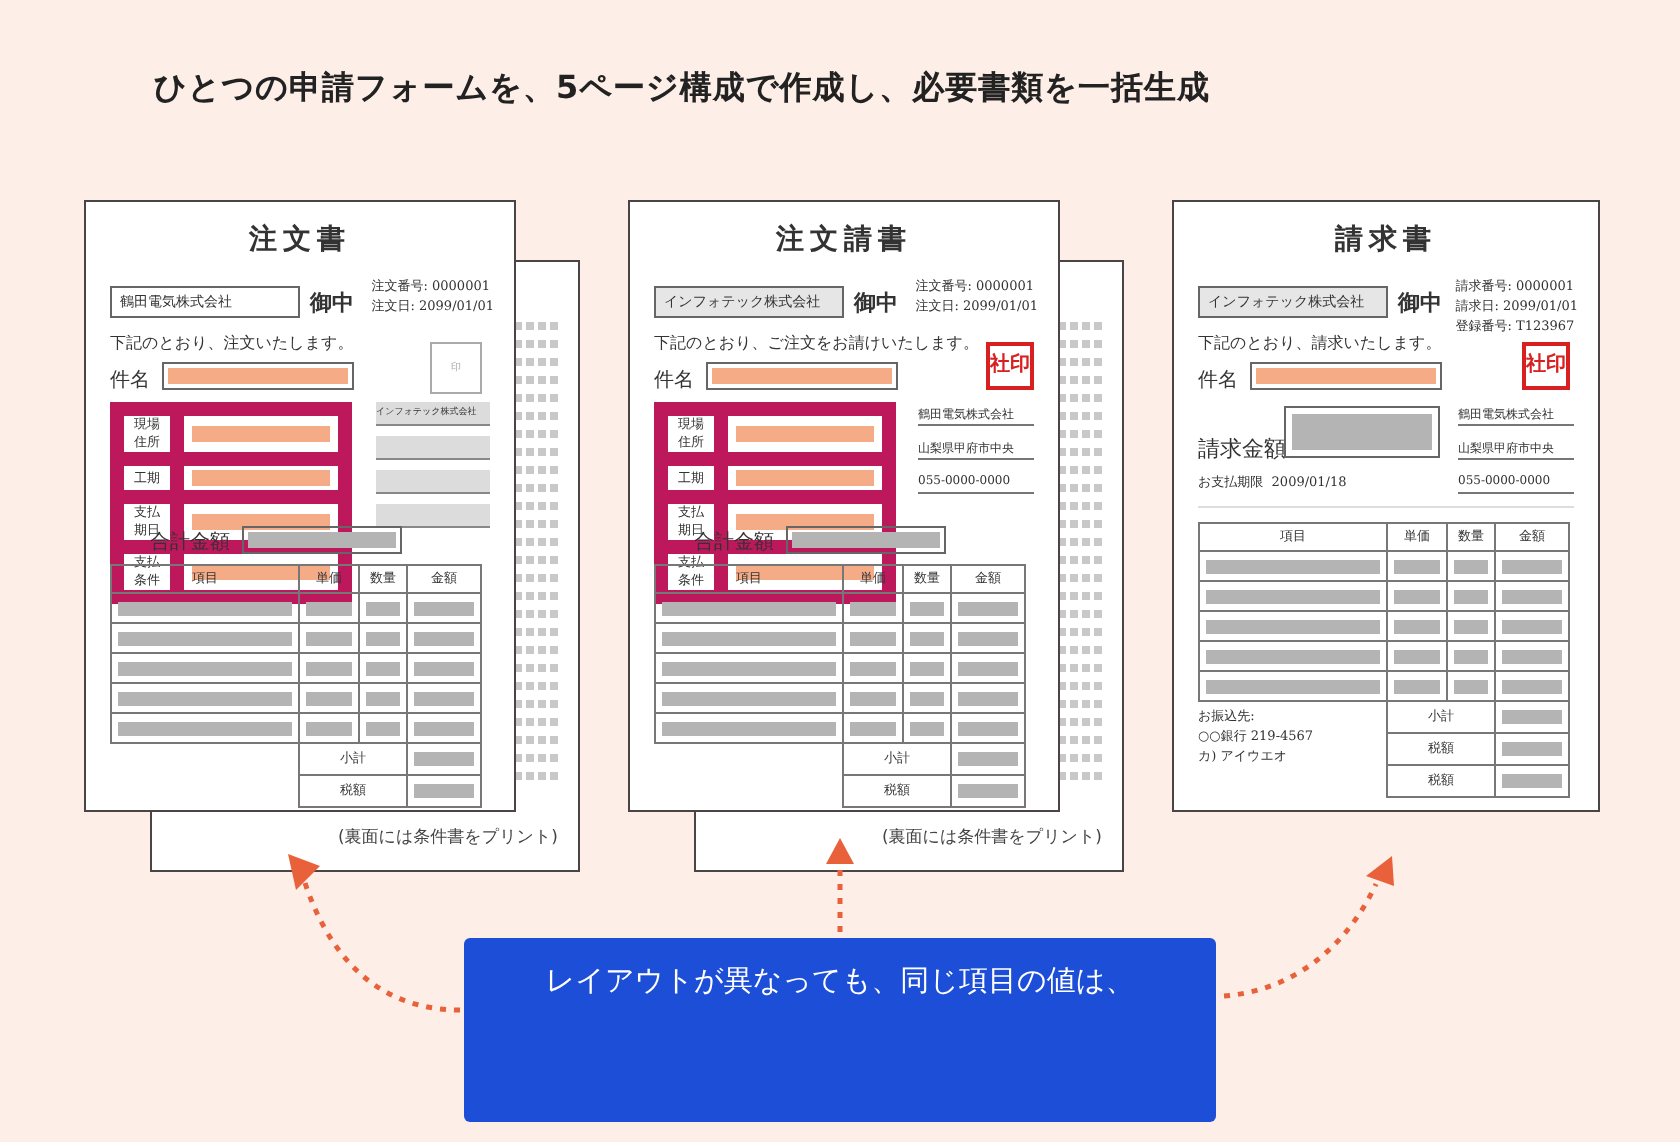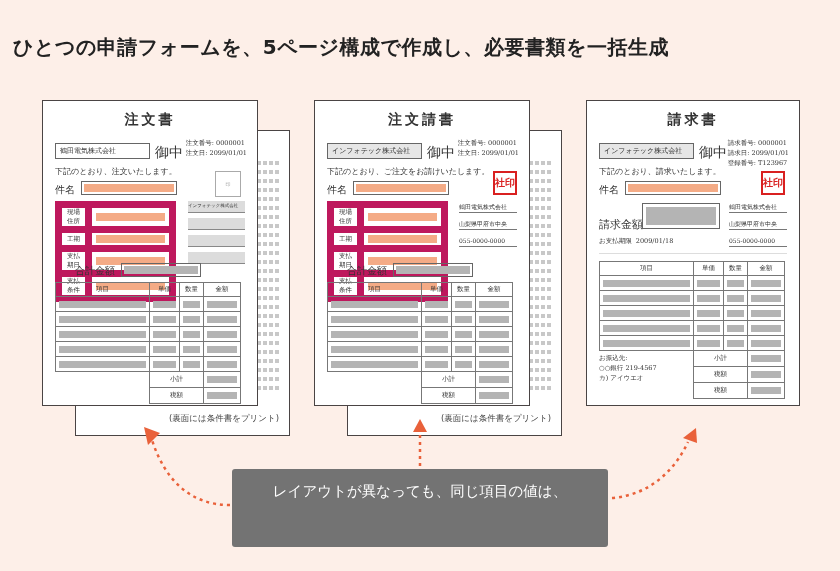--- a/index.html
+++ b/index.html
@@ -1,25 +1,25 @@
 <!DOCTYPE html>
 <html><head>
 <meta charset="utf-8">
 <style>
 *{box-sizing:border-box;margin:0;padding:0}
 body{width:840px;height:571px;background:#fdefe8;font-family:"DejaVu Serif",serif;position:relative;overflow:hidden;color:#333}
-.headline{position:absolute;left:0;top:34px;width:682px;text-align:center;font-family:"DejaVu Sans",sans-serif;font-weight:bold;font-size:20px;color:#222;letter-spacing:0.5px}
+.headline{position:absolute;left:0;top:34px;width:682px;text-align:center;font-family:"DejaVu Sans",sans-serif;font-weight:bold;font-size:16px;color:#222;letter-spacing:0.5px}
 .page{position:absolute;background:#fff;border:1.5px solid #4a4444}
 .back-dots{position:absolute;right:10px;top:30px;width:22px}
 .back-dots div{height:4px;margin-bottom:5px;background:repeating-linear-gradient(90deg,#c8c8c8 0 4px,transparent 4px 6px)}
 .back-note{position:absolute;right:10px;bottom:10px;font-family:"DejaVu Sans",sans-serif;font-size:8.5px;color:#444}
 .title{position:absolute;top:10px;left:0;width:100%;text-align:center;font-family:"DejaVu Sans",sans-serif;font-weight:bold;font-size:14px;color:#333;letter-spacing:3px}
 .to-box{position:absolute;left:12px;top:42px;height:16px;border:1px solid #666;font-size:7px;padding:2px 4px;white-space:nowrap}
 .to-box.gray{background:#e6e6e6}
-.onchu{position:absolute;top:43px;font-size:14px;font-weight:normal}
+.onchu{position:absolute;top:43px;font-size:11px;font-weight:bold}
 .meta{position:absolute;right:10px;top:37px;font-size:6.5px;line-height:10px;text-align:left}
 .intro{position:absolute;left:12px;top:65px;font-size:8px}
 .kenmei-label{position:absolute;left:12px;top:82px;font-size:10px}
 .kenmei-box{position:absolute;left:38px;top:80px;width:110px;height:14px;border:1px solid #666;padding:2px}
 .orange{background:#f4ab86;height:100%}
 .gray-bar{background:#b4b4b4;height:100%}
 .info-table{position:absolute;left:12px;top:100px;border-collapse:collapse}
 .info-table td{border:7px solid #be185d;height:13px;font-size:6.5px;padding:0 2px}
 .info-table td.lbl{width:30px;text-align:center}
 .info-table td.val{width:104px;padding:2px 4px}
@@ -29,21 +29,21 @@
 .side-lines div{height:12px;border-bottom:1px solid #777;font-size:6px;margin-bottom:5px;padding-top:2px}
 .side-lines div.gb{background:#dcdcdc;border-bottom:1.5px solid #888}
 .total-row{position:absolute;left:38px;font-size:10px}
 .total-box{position:absolute;width:86px;height:14px;border:1px solid #666;padding:2px}
 .items{position:absolute;left:12px;border-collapse:collapse}
 .items th{border:1px solid #777;font-size:6.5px;font-weight:normal;height:14px}
 .items td{border:1px solid #777;height:15px;padding:3px 3px}
 .items td.empty{border:none}
 .items td.sumlbl{text-align:center;font-size:6.5px}
 .bar{background:#b4b4b4;height:7px}
-.callout{position:absolute;left:232px;top:469px;width:376px;height:78px;background:#737373;border-radius:3px;color:#fff;font-family:"DejaVu Sans",sans-serif;font-size:14.5px;text-align:center;line-height:25px;padding-top:10px}
+.callout{position:absolute;left:232px;top:469px;width:376px;height:92px;background:#1d4ed8;border-radius:3px;color:#fff;font-family:"DejaVu Sans",sans-serif;font-size:14.5px;text-align:center;line-height:25px;padding-top:10px}
 .arrow-svg{position:absolute;left:0;top:0}
 </style>
 </head>
 <body>
 
 <div class="headline">ひとつの申請フォームを、5ページ構成で作成し、必要書類を一括生成</div>
 
 <div class="page" style="left:75px;top:130px;width:215px;height:306px">
   <div class="back-dots">
       <div></div>

